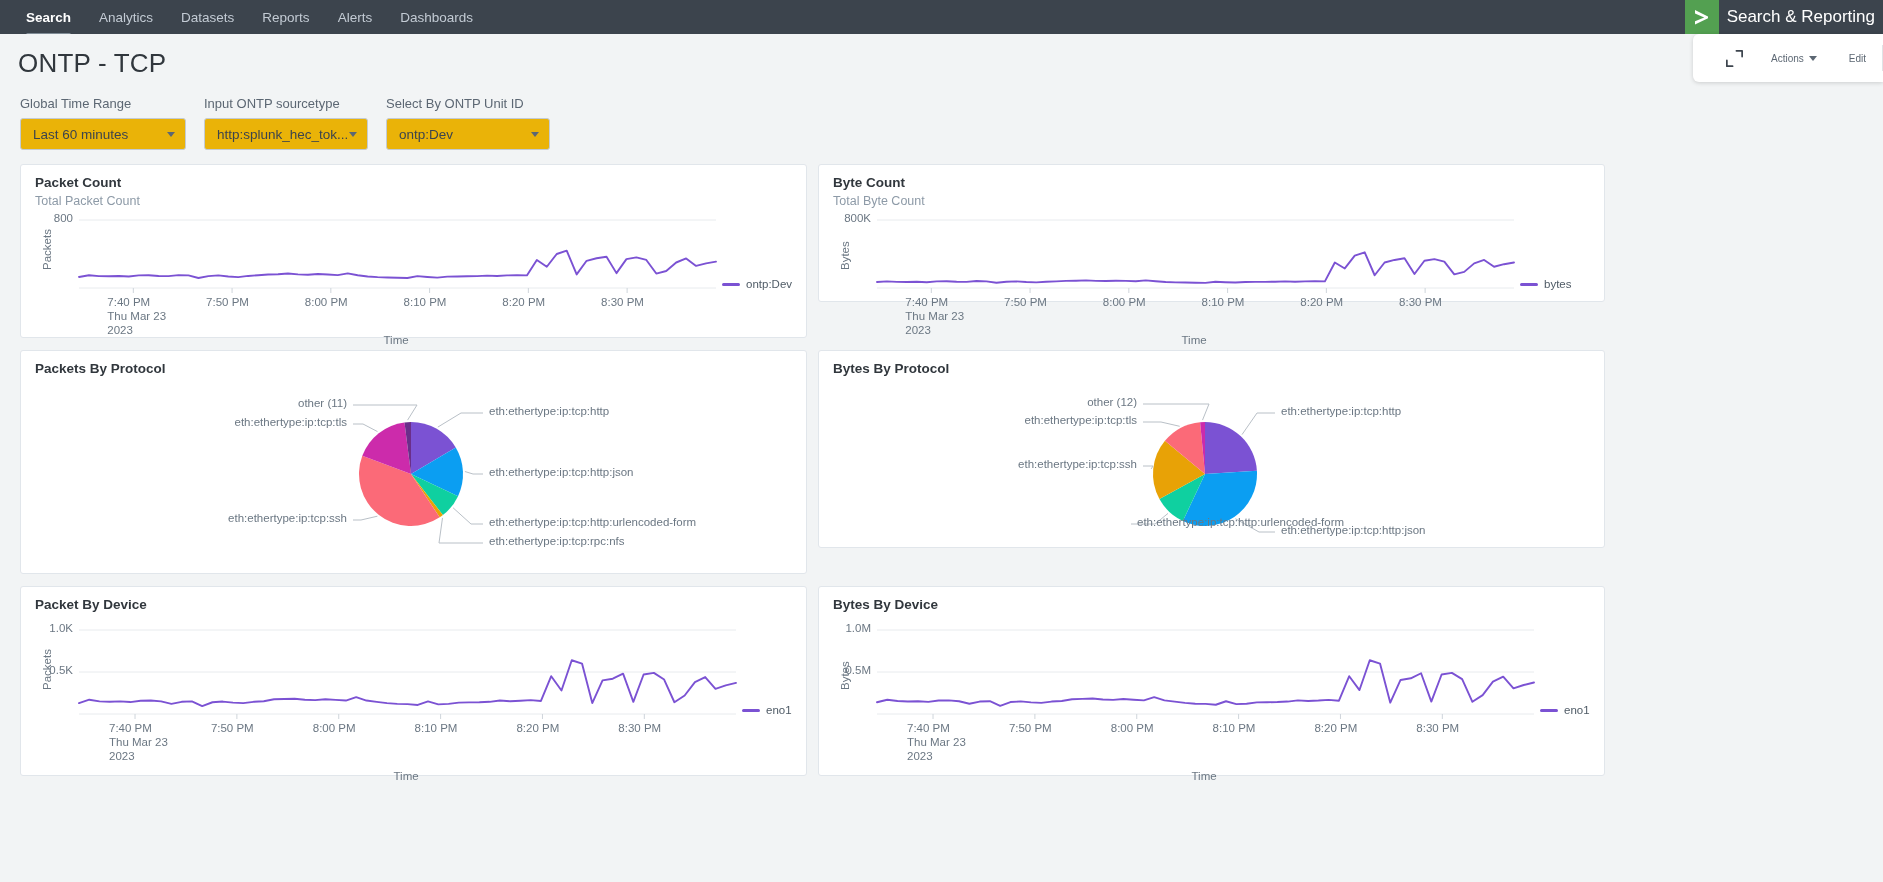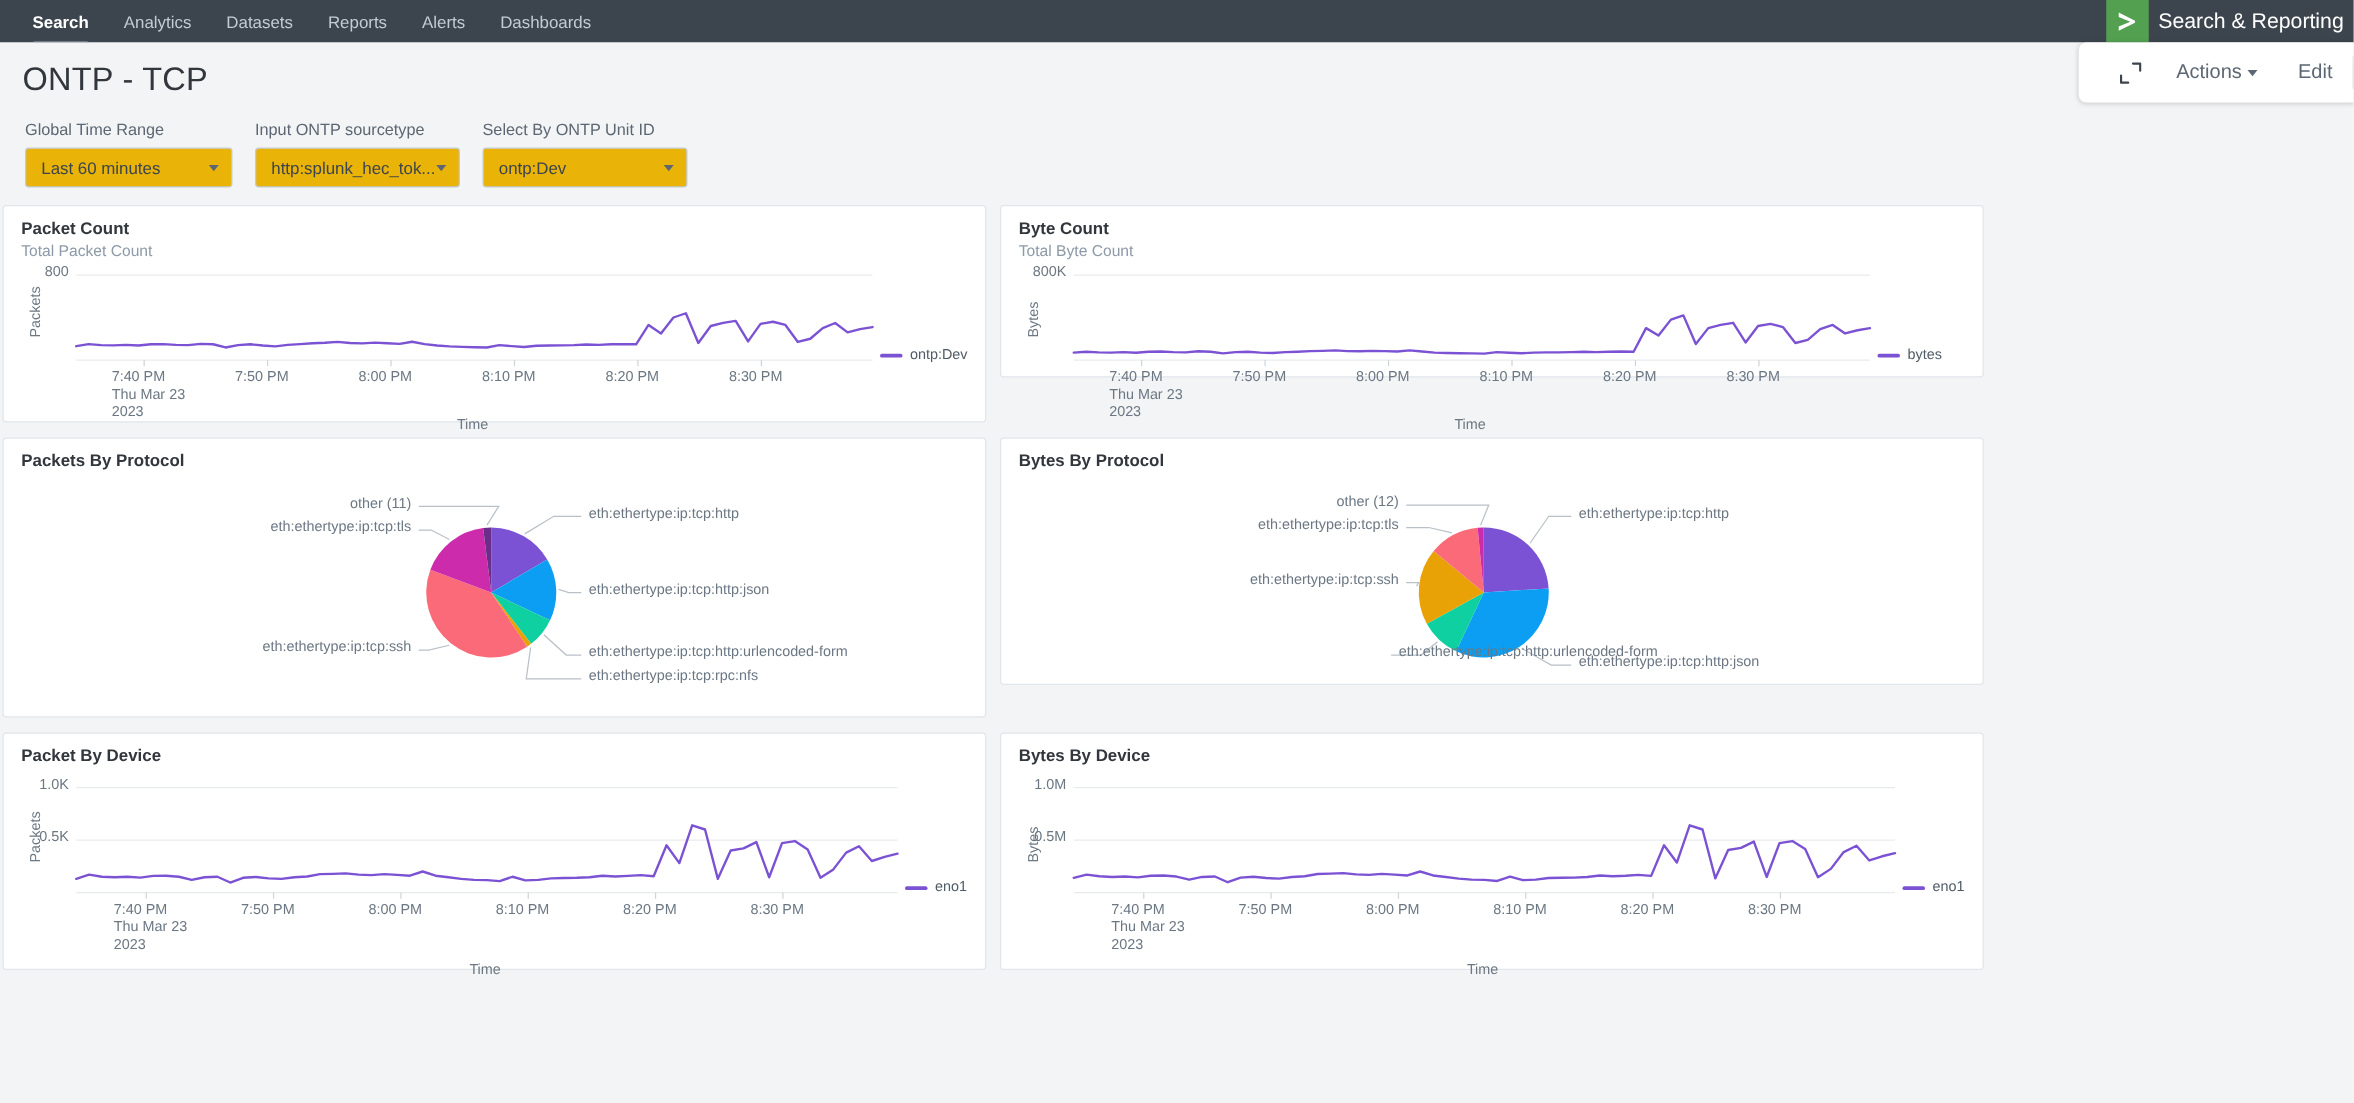--- a/index.html
+++ b/index.html
@@ -70,21 +70,21 @@
     gap: 0;
     transform: translateY(-34px);
   }
   .head-actions > * { margin-right: 0; }
   .expand-icon {
     width: 40px; height: 48px;
     display: flex; align-items: center; justify-content: center;
     cursor: pointer;
   }
   .act-btn {
-    color: #5c6773; font-size: 16px;
+    color: #5c6773; font-size: 10px;
     padding: 0 16px; height: 48px;
     display: flex; align-items: center; gap: 5px;
     cursor: pointer; white-space: nowrap;
   }
   .caret { width: 0; height: 0; border-left: 4px solid transparent;
            border-right: 4px solid transparent; border-top: 5px solid #5c6773; }
   .act-sep { width: 1px; height: 26px; background: #dfe3e6; }
 
   
   .filters {
@@ -106,21 +106,21 @@
   .dd-1 { width: 166px; }
   .dd-2 { width: 164px; }
   .dd-3 { width: 164px; }
   .dd-text { overflow: hidden; white-space: nowrap; text-overflow: ellipsis; }
 
   
   .grid {
     display: grid;
     grid-template-columns: 787px 787px;
     gap: 12px 11px;
-    padding: 0 0 0 2px;
+    padding: 0 0 0 20px;
   }
   .panel {
     background: #ffffff;
     border: 1px solid #e1e6eb;
     border-radius: 3px;
     position: relative;
   }
   .panel-title {
     font-size: 13.5px; font-weight: bold; color: #31373d;
     padding: 10px 14px 0 14px;

